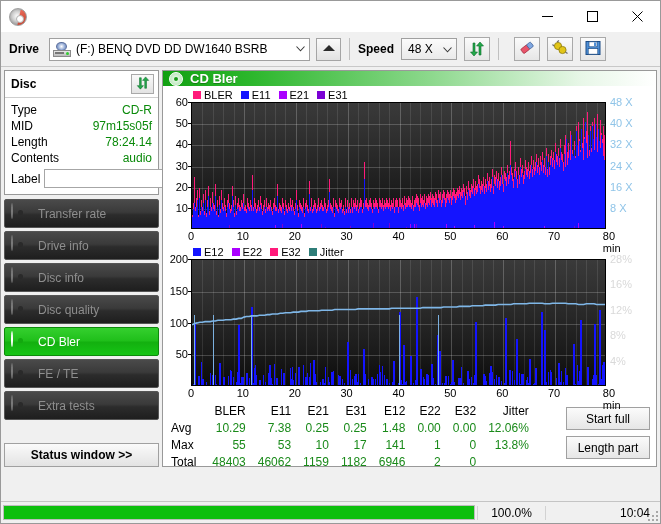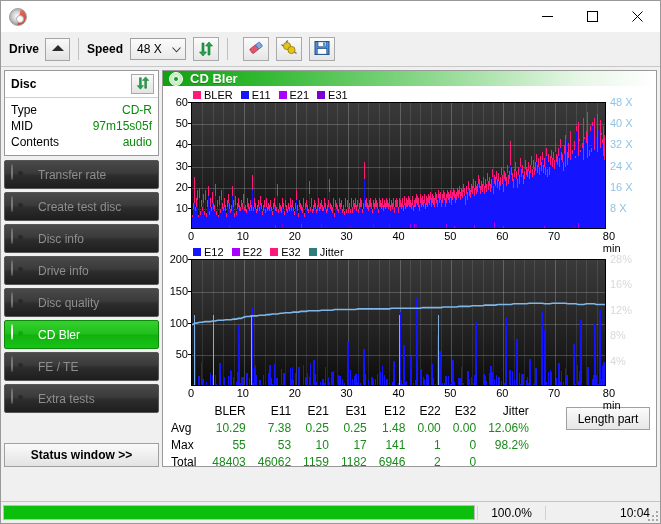--- a/index.html
+++ b/index.html
@@ -341,20 +341,34 @@
             <line x1="1.5" y1="1.5" x2="11.5" y2="11.5" stroke="#000" stroke-width="1"></line>
             <line x1="11.5" y1="1.5" x2="1.5" y2="11.5" stroke="#000" stroke-width="1"></line>
           </svg>
       </div>
     </div>
   </div>
 
 
   <div class="toolbar">
     <div class="tb-label">Drive</div>
+    <div class="drive-combo">
+      <div class="drive-icon">
+        <div class="disc"></div>
+          <div class="body"></div>
+          <div class="slot"></div>
+          <div class="led"></div>
+      </div>
+      <div class="drive-text">(F:)  BENQ DVD DD DW1640 BSRB</div>
+      <div class="combo-arrow">
+        <svg width="9" height="6" viewBox="0 0 9 6">
+            <path d="M0.5 0.5 L4.5 4.8 L8.5 0.5" fill="none" stroke="#3a3a3a" stroke-width="1.1"></path>
+          </svg>
+      </div>
+    </div>
     <div class="eject-btn">
       <div class="eject-glyph">
           <div class="tri"></div>
           <div class="bar"></div>
         </div>
     </div>
     <div class="tb-sep"></div>
     <div class="speed-label">Speed</div>
     <div class="speed-combo">
       <span>48 X</span>
@@ -423,42 +437,49 @@
         <div class="disc-rows">
           <div class="disc-row">
             <span class="k">Type</span>
             <span class="v">CD-R</span>
           </div>
           <div class="disc-row">
             <span class="k">MID</span>
             <span class="v">97m15s05f</span>
           </div>
           <div class="disc-row">
+            <span class="k">Length</span>
+            <span class="v">78:24.14</span>
+          </div>
+          <div class="disc-row">
             <span class="k">Contents</span>
             <span class="v">audio</span>
+          </div>
+          <div class="label-row">
+            <span class="k">Label</span>
+            <input class="label-input" type="text" value="" style="">
+            <span class="label-btn">
+              <span class="cd-glyph"></span>
+            </span>
           </div>
         </div>
       </div>
 
       <div class="navbtns">
         <div class="navbtn">
           <span class="nico"><span class="disc-ico"></span></span>
           <span>Transfer rate</span>
         </div>
         <div class="navbtn">
           <span class="nico"><span class="disc-ico"></span></span>
-          <span>Create test disc</span>
+          <span>Drive info</span>
         </div>
         <div class="navbtn">
           <span class="nico"><span class="disc-ico"></span></span>
           <span>Disc info</span>
-        </div>
-        <div class="navbtn">
-          <span class="nico"><span class="disc-ico"></span></span>
-          <span>Drive info</span>
         </div>
         <div class="navbtn">
           <span class="nico"><span class="disc-ico"></span></span>
           <span>Disc quality</span>
         </div>
         <div class="navbtn active">
           <span class="nico"><span class="disc-ico"></span></span>
           <span>CD Bler</span>
         </div>
         <div class="navbtn">
@@ -2276,36 +2297,37 @@
             </tr>
             <tr>
               <td class="rowlabel">Max</td>
               <td>55</td>
               <td>53</td>
               <td>10</td>
               <td>17</td>
               <td>141</td>
               <td>1</td>
               <td>0</td>
-              <td>98.2%</td>
+              <td>13.8%</td>
             </tr>
             <tr>
               <td class="rowlabel">Total</td>
               <td>48403</td>
               <td>46062</td>
               <td>1159</td>
               <td>1182</td>
               <td>6946</td>
               <td>2</td>
               <td>0</td>
               <td></td>
             </tr>
           </tbody>
         </table>
         <div class="stat-btns">
+          <div class="stat-btn">Start full</div>
           <div class="stat-btn">Length part</div>
         </div>
       </div>
     </div>
   </div>
 
   <div class="statusbar">
     <div class="sb-prog">
       <div class="sb-prog-fill" id="progfill" style="width: 100%;"></div>
     </div>

